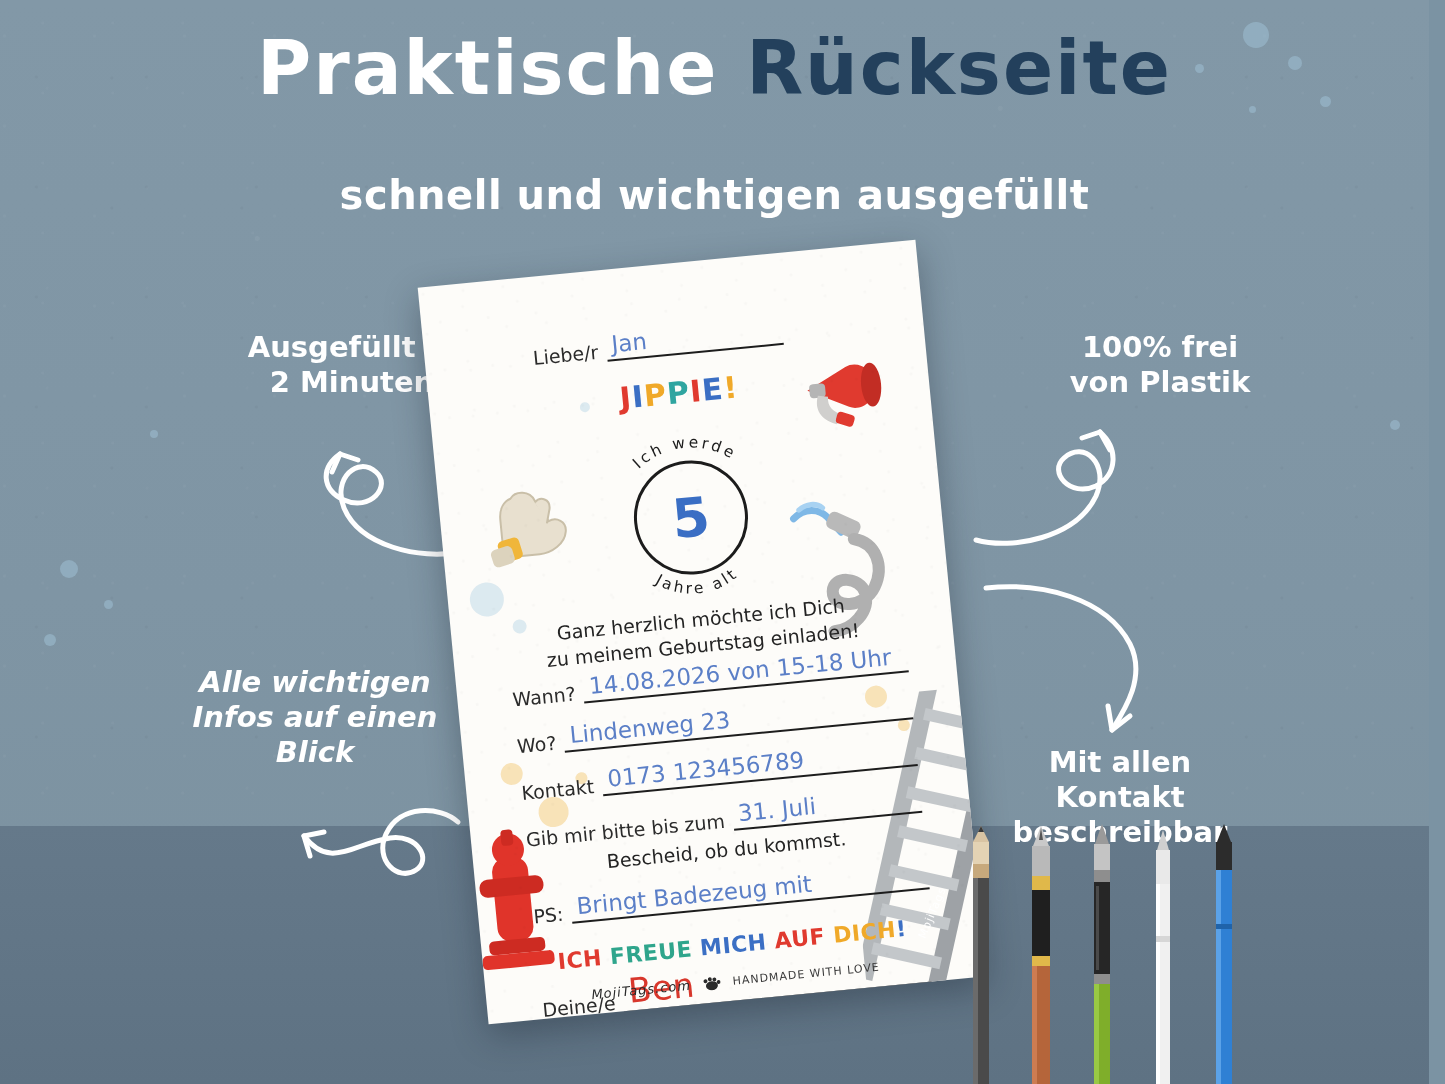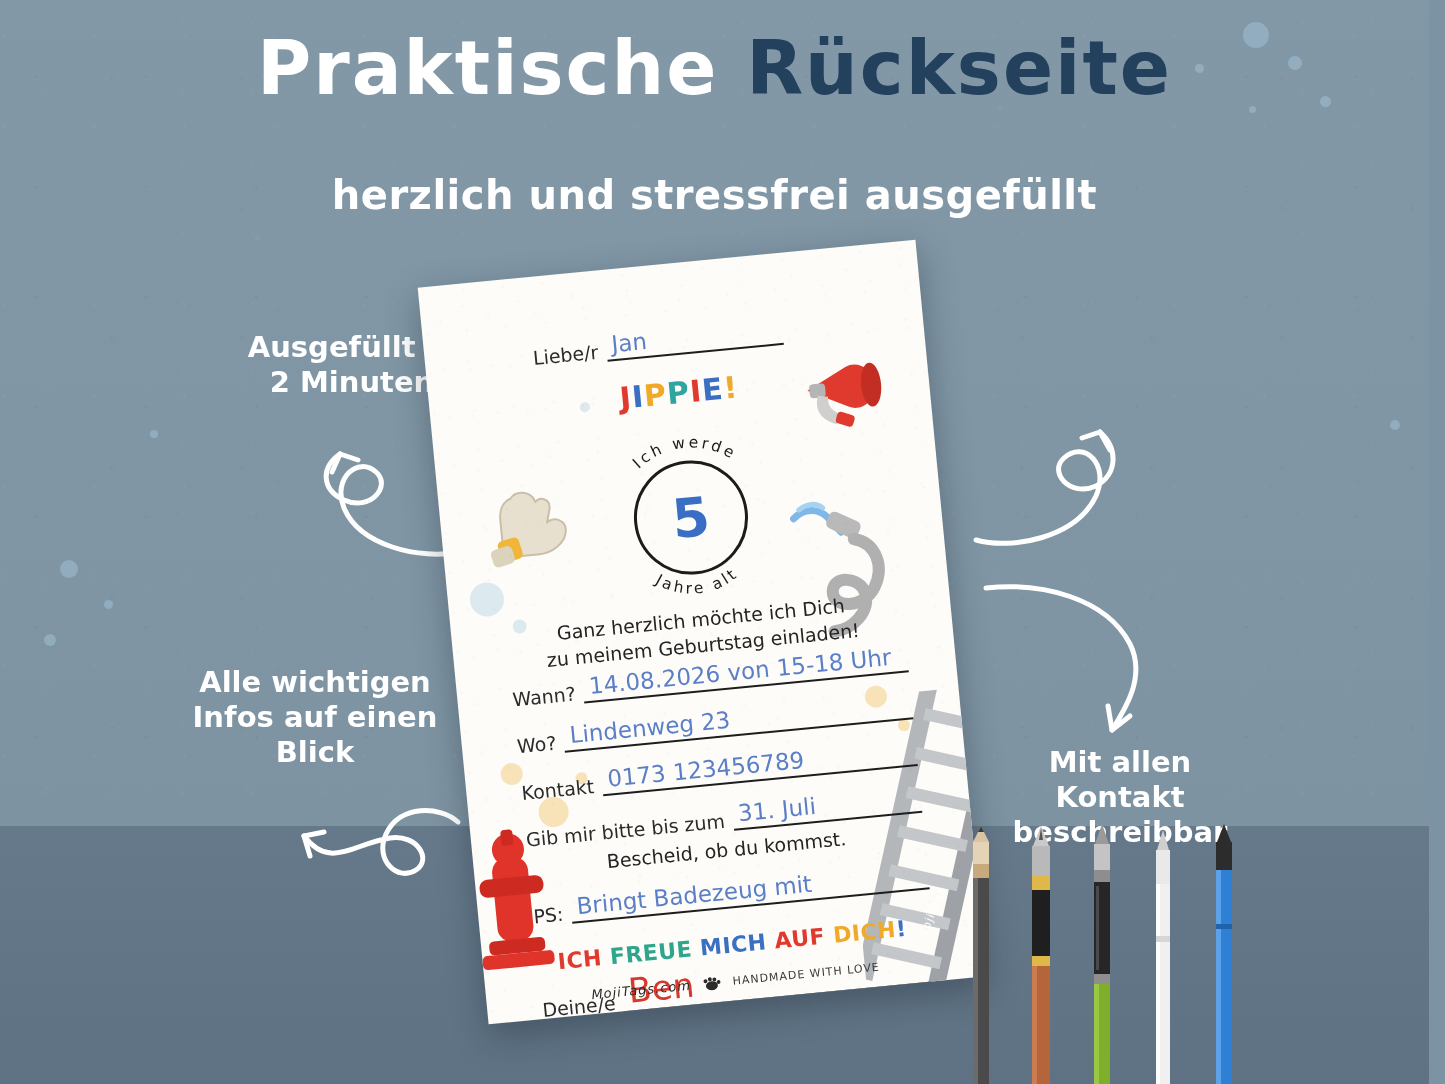--- a/index.html
+++ b/index.html
@@ -81,21 +81,21 @@
     position: absolute;
     color: #ffffff;
     font-size: 29px;
     font-weight: bold;
     line-height: 1.2;
     text-align: center;
     white-space: pre-line;
   }
   #callout-tl { left: 232px; top: 330px; width: 240px; }
   #callout-tr { left: 1040px; top: 330px; width: 240px; }
-  #callout-bl { left: 185px; top: 665px; width: 260px; }
+  #callout-bl { left: 185px; top: 665px; width: 260px; font-style: italic; }
   #callout-br { left: 985px; top: 745px; width: 270px; }
 
   .arrow-svg { position: absolute; pointer-events: none; }
 
   
   #card-wrap {
     position: absolute;
     left: 452px;
     top: 262px;
     width: 500px;
@@ -310,24 +310,26 @@
   <div class="splat" style="left:104px;top:600px;width:9px;height:9px;"></div>
   <div class="splat" style="left:44px;top:634px;width:12px;height:12px;"></div>
   <div class="splat" style="left:150px;top:430px;width:8px;height:8px;"></div>
   <div class="splat" style="left:1390px;top:420px;width:10px;height:10px;"></div>
 
   <div class="bottom-band"></div>
 
   <div class="headline">
     <span>Praktische </span><span class="accent">Rückseite</span>
   </div>
-  <div class="subline">herzlich und stressfrei ausgefüllt</div>
+  <div class="subline">schnell und wichtigen ausgefüllt</div>
 
   <div class="callout" id="callout-tl">Ausgefüllt in
 2 Minuten</div>
+  <div class="callout" id="callout-tr">100% frei
+von Plastik</div>
   <div class="callout" id="callout-bl">Alle wichtigen
 Infos auf einen
 Blick</div>
   <div class="callout" id="callout-br">Mit allen Kontakt
 beschreibbar</div>
 
   <svg class="arrow-svg" style="left:300px;top:420px;width:180px;height:140px;" viewBox="0 0 180 140">
     <path d="M160,132 C120,140 60,126 44,88 C32,58 58,36 76,52 C92,66 70,92 44,80 C22,70 20,48 40,34" fill="none" stroke="#ffffff" stroke-width="5" stroke-linecap="round"></path>
     <path d="M40,34 L32,52 M40,34 L58,40" fill="none" stroke="#ffffff" stroke-width="5" stroke-linecap="round"></path>
   </svg>

